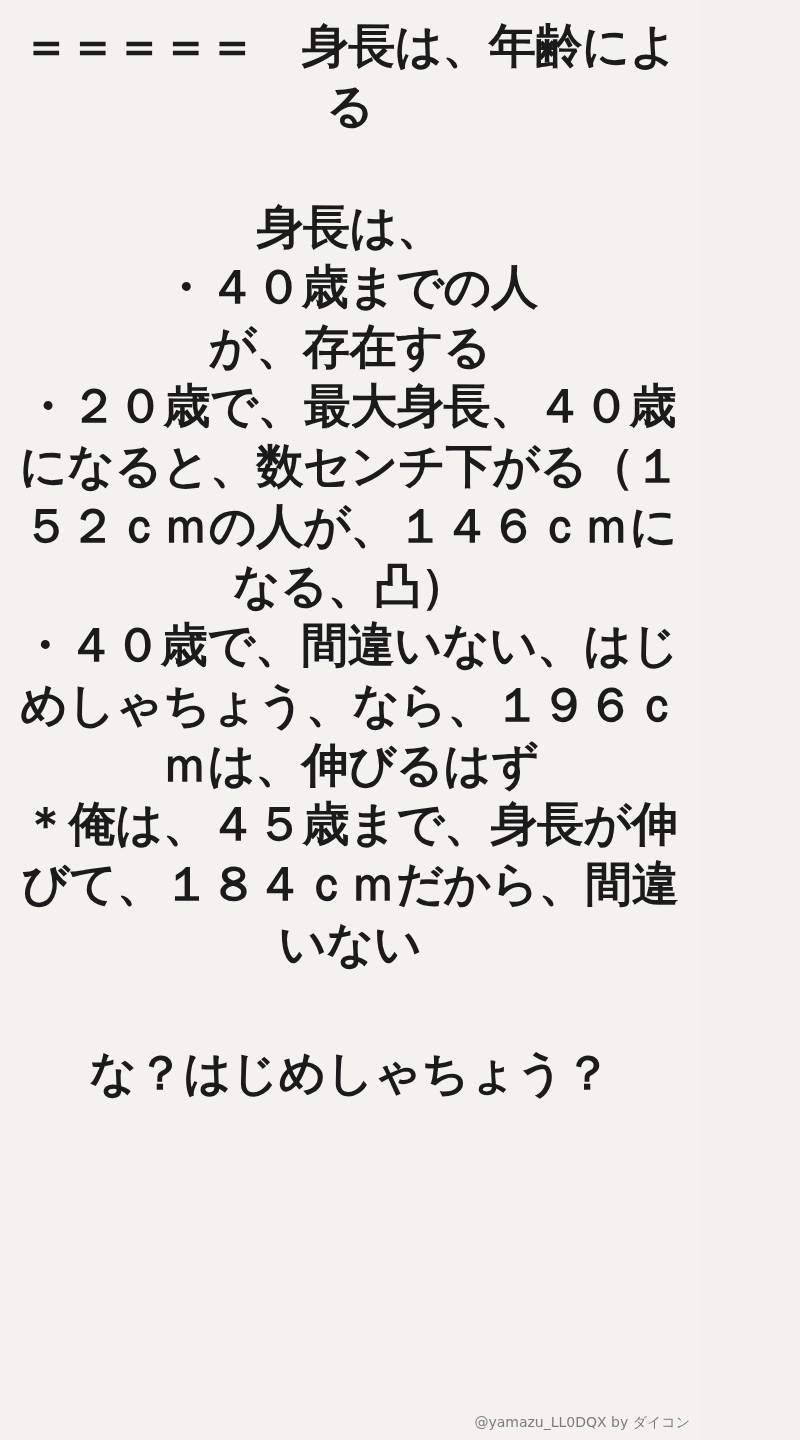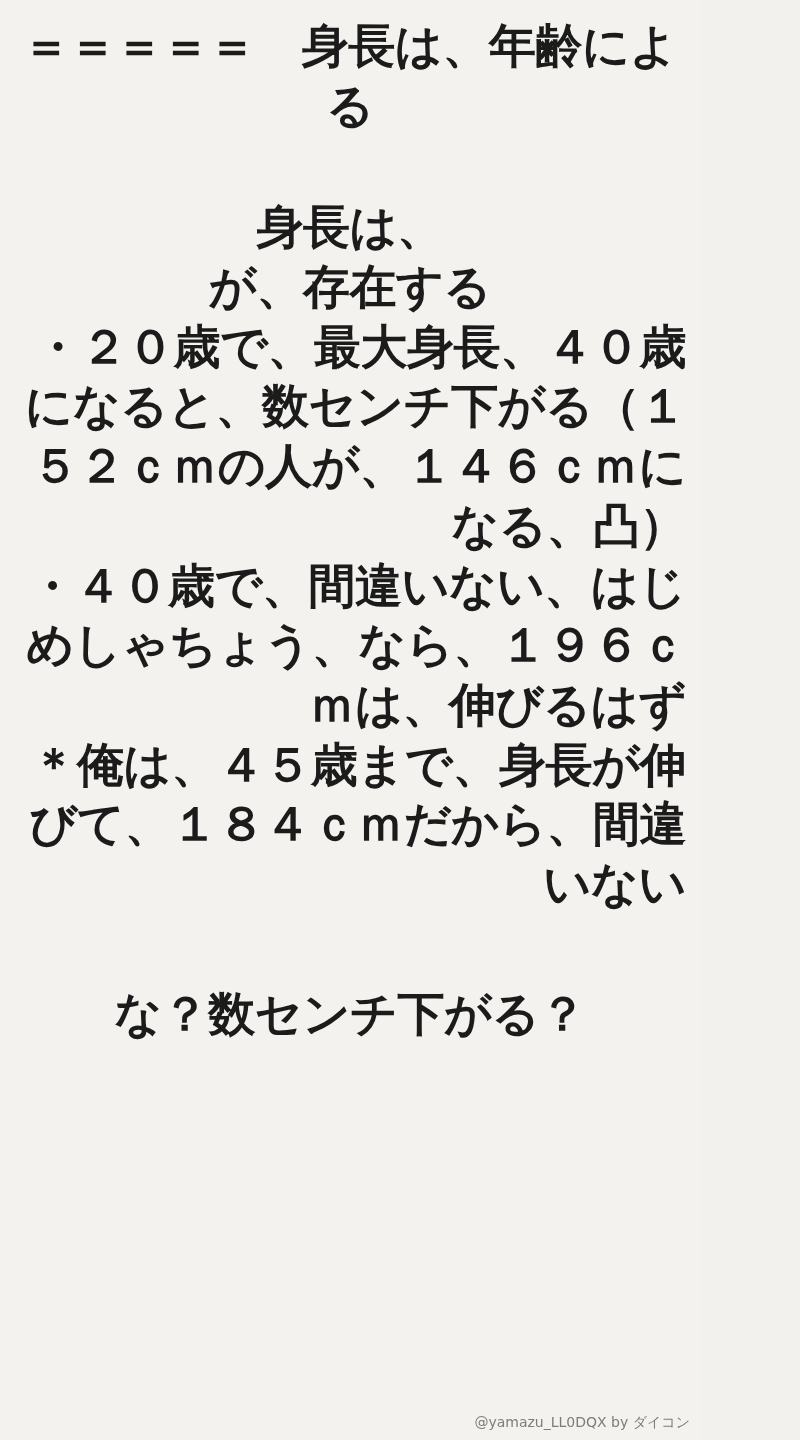--- a/index.html
+++ b/index.html
@@ -29,21 +29,21 @@
     font-size: 47px;
     line-height: 1.27;
     letter-spacing: -0.5px;
     text-align: center;
   }
   .line {
     white-space: pre-wrap;
     word-break: break-word;
   }
   .line.left {
-    text-align: right;
+    text-align: center;
   }
   .line.center {
     text-align: center;
   }
   .spacer-md {
     height: 62px;
   }
   .spacer-lg {
     height: 70px;
   }
@@ -64,26 +64,27 @@
 <div class="page">
 
   <div class="content">
 
     <div class="line center">＝＝＝＝＝　身長は、年齢によ</div>
     <div class="line center">る</div>
 
     <div class="spacer-md"></div>
 
     <div class="line center">身長は、</div>
+    <div class="line center">・４０歳までの人</div>
     <div class="line center">が、存在する</div>
     <div class="line left">・２０歳で、最大身長、４０歳になると、数センチ下がる（１５２ｃｍの人が、１４６ｃｍになる、凸）</div>
     <div class="line left">・４０歳で、間違いない、はじめしゃちょう、なら、１９６ｃｍは、伸びるはず</div>
     <div class="line left">＊俺は、４５歳まで、身長が伸びて、１８４ｃｍだから、間違いない</div>
 
     <div class="spacer-lg"></div>
 
-    <div class="line center">な？数センチ下がる？</div>
+    <div class="line center">な？はじめしゃちょう？</div>
 
   </div>
 
   <div class="credit">@yamazu_LL0DQX by ダイコン</div>
 
 </div>
 
 </body></html>

